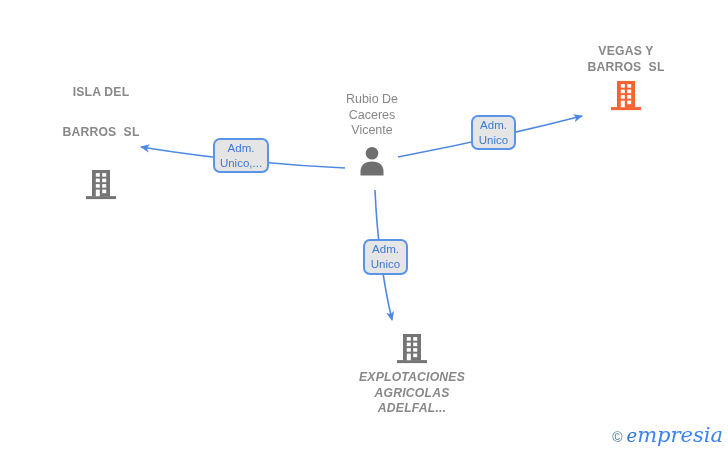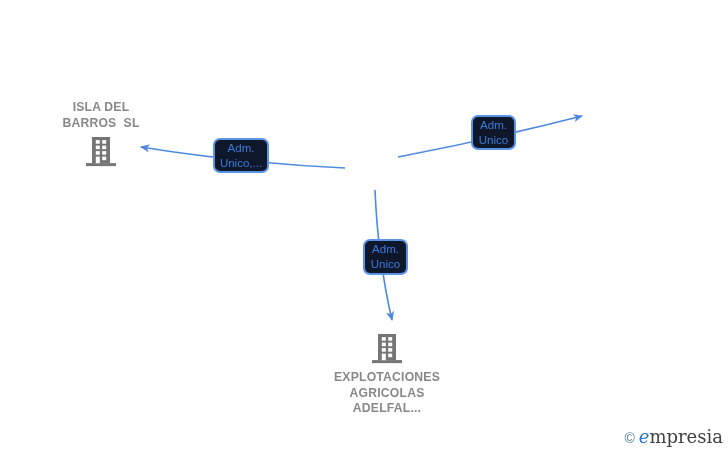--- a/index.html
+++ b/index.html
@@ -15,70 +15,97 @@
   .node-label{color:#888888;text-align:center;white-space:pre;}
   .company .node-label{font-size:12.2px;font-weight:700;line-height:15.5px;letter-spacing:.2px;}
   .person  .node-label{font-size:12.5px;font-weight:400;line-height:15.5px;}
   .icon{display:block;}
   .icon-gray{color:#757575;}
   .icon-orange{color:#f96332;}
   .icon-person{color:#6f6f6f;}
   .mt4{margin-top:5px;}
   
   .edge-label{
-    position:absolute;background:#0f172a;border:2px solid #5b94e6;border-radius:7px;
+    position:absolute;background:#e5e5e5;border:2px solid #5b94e6;border-radius:7px;
     color:#3a7bd8;font-size:11.5px;line-height:15px;text-align:center;
     display:flex;flex-direction:column;justify-content:center;cursor:pointer;
     white-space:pre;box-sizing:border-box;
   }
   
   #logo{position:absolute;right:5px;bottom:3px;display:flex;align-items:baseline;cursor:pointer;
         font-family:"DejaVu Serif", serif;}
   #logo .copy{color:#4a7d99;font-size:14px;font-family:"Liberation Sans",sans-serif;margin-right:4px;}
   #logo .brand-e{color:#2e75d4;font-style:italic;font-size:18px;line-height:18px;}
-  #logo .brand-rest{color:#404040;font-size:18px;}
+  #logo .brand-rest{color:#3b82f6;font-style:italic;font-size:21px;}
 </style>
 </head>
 <body>
 
 <div id="canvas">
 
   <svg id="edges" viewBox="0 0 728 450">
     <defs>
       <marker id="arrow" markerWidth="10" markerHeight="9" refX="8.5" refY="4.5" orient="auto" markerUnits="userSpaceOnUse">
         <path d="M0,0.4 L9.5,4.5 L0,8.6 L2.6,4.5 Z" fill="#4d88e2"></path>
       </marker>
     </defs>
     <path class="edge" d="M 345 168 Q 240 163 141 147" marker-end="url(#arrow)"></path>
     <path class="edge" d="M 398 157 Q 492 139 582 116" marker-end="url(#arrow)"></path>
     <path class="edge" d="M 375 190 Q 378 260 392 320" marker-end="url(#arrow)"></path>
   </svg>
 
+  <div class="node person" style="left:322px;top:92px;width:100px;">
+    <div class="node-label">Rubio De</div>
+    <div class="node-label">Caceres</div>
+    <div class="node-label">Vicente</div>
+    <svg class="icon icon-person mt4" width="32" height="34" viewBox="0 0 32 30">
+      <circle cx="16" cy="7.3" r="6.3" fill="currentColor"></circle>
+      <path d="M16 15.5 c-7.5 0 -11.5 4 -11.5 10 l0 4 23 0 0 -4 c0 -6 -4 -10 -11.5 -10 z" fill="currentColor"></path>
+    </svg>
+  </div>
 
-  <div class="node company" style="left:40px;top:100px;width:122px;">
+  <div class="node company" style="left:40px;top:85px;width:122px;gap:24px;">
     <div class="node-label">ISLA DEL</div>
     <div class="node-label">BARROS  SL</div>
     <svg class="icon icon-gray mt4" width="34" height="31" viewBox="0 0 34 30">
       <rect x="2" y="26.6" width="30" height="3" fill="currentColor"></rect>
       <rect x="8" y="0.5" width="18" height="26.2" fill="currentColor"></rect>
       <g fill="#ffffff">
         <rect x="11.8" y="3.6" width="4" height="3.6"></rect>
           <rect x="18.2" y="3.6" width="4" height="3.6"></rect>
         <rect x="11.8" y="9.1" width="4" height="3.6"></rect>
           <rect x="18.2" y="9.1" width="4" height="3.6"></rect>
         <rect x="11.8" y="14.6" width="4" height="3.6"></rect>
           <rect x="18.2" y="14.6" width="4" height="3.6"></rect>
         <rect x="11.8" y="20.1" width="4" height="6.6"></rect>
           <rect x="18.2" y="20.1" width="4" height="3.6"></rect>
       </g>
     </svg>
   </div>
 
+  <div class="node company" style="left:565px;top:44px;width:122px;">
+    <div class="node-label">VEGAS Y</div>
+    <div class="node-label">BARROS  SL</div>
+    <svg class="icon icon-orange mt4" width="34" height="31" viewBox="0 0 34 30">
+      <rect x="2" y="26.6" width="30" height="3" fill="currentColor"></rect>
+      <rect x="8" y="0.5" width="18" height="26.2" fill="currentColor"></rect>
+      <g fill="#ffffff">
+        <rect x="11.8" y="3.6" width="4" height="3.6"></rect>
+          <rect x="18.2" y="3.6" width="4" height="3.6"></rect>
+        <rect x="11.8" y="9.1" width="4" height="3.6"></rect>
+          <rect x="18.2" y="9.1" width="4" height="3.6"></rect>
+        <rect x="11.8" y="14.6" width="4" height="3.6"></rect>
+          <rect x="18.2" y="14.6" width="4" height="3.6"></rect>
+        <rect x="11.8" y="20.1" width="4" height="6.6"></rect>
+          <rect x="18.2" y="20.1" width="4" height="3.6"></rect>
+      </g>
+    </svg>
+  </div>
 
-  <div class="node company" style="left:312px;top:333px;width:150px;">
+  <div class="node company" style="left:337px;top:333px;width:150px;font-style:italic;">
     <svg class="icon icon-gray" style="margin-bottom:6px;" width="34" height="31" viewBox="0 0 34 30">
       <rect x="2" y="26.6" width="30" height="3" fill="currentColor"></rect>
       <rect x="8" y="0.5" width="18" height="26.2" fill="currentColor"></rect>
       <g fill="#ffffff">
         <rect x="11.8" y="3.6" width="4" height="3.6"></rect>
           <rect x="18.2" y="3.6" width="4" height="3.6"></rect>
         <rect x="11.8" y="9.1" width="4" height="3.6"></rect>
           <rect x="18.2" y="9.1" width="4" height="3.6"></rect>
         <rect x="11.8" y="14.6" width="4" height="3.6"></rect>
           <rect x="18.2" y="14.6" width="4" height="3.6"></rect>

